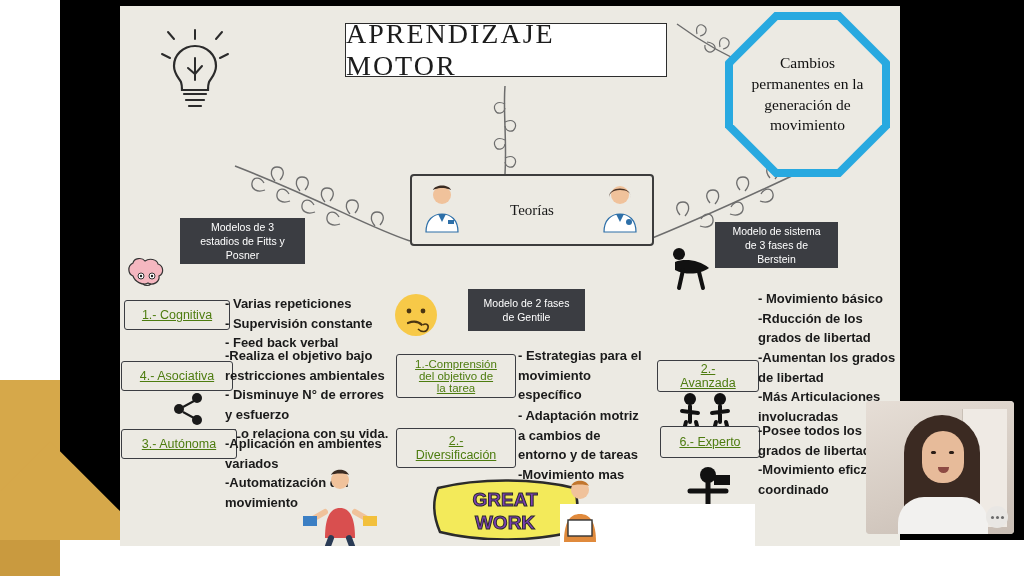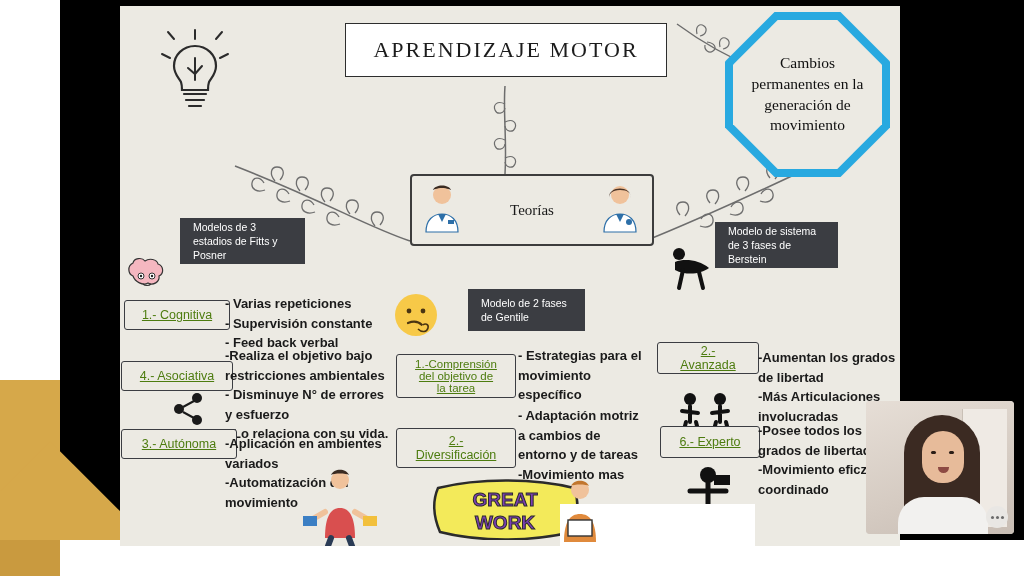--- a/index.html
+++ b/index.html
@@ -13,55 +13,55 @@
   .white-bottom{position:absolute;left:60px;bottom:0;width:964px;height:36px;background:#fff;}
   .gold-diag{position:absolute;left:-10px;bottom:-10px;width:120px;height:120px;background:#d6a84a;transform:rotate(45deg);}
 
   
   .slide{position:absolute;left:120px;top:6px;width:780px;height:540px;background:#eceae3;overflow:hidden;}
   .slide-inner{position:absolute;inset:0;}
 
   
   .title-box{position:absolute;left:225px;top:17px;width:320px;height:52px;background:#fff;border:1px solid #2d2d2d;
     display:flex;align-items:center;justify-content:center;}
-  .title-box span{font-size:22px;letter-spacing:2px;color:#1c1c1c;font-family:"Liberation Serif",serif;}
+  .title-box span{font-size:28px;letter-spacing:2px;color:#1c1c1c;font-family:"Liberation Serif",serif;}
 
   
   .octagon{position:absolute;left:605px;top:6px;width:165px;height:165px;background:#28a9e0;
     clip-path:polygon(30% 0,70% 0,100% 30%,100% 70%,70% 100%,30% 100%,0 70%,0 30%);
     display:flex;align-items:center;justify-content:center;}
   .octagon-inner{position:absolute;left:613px;top:14px;width:149px;height:149px;background:#eceae3;
     clip-path:polygon(30% 0,70% 0,100% 30%,100% 70%,70% 100%,30% 100%,0 70%,0 30%);}
   .octagon-text{position:absolute;left:613px;top:14px;width:149px;height:149px;display:flex;align-items:center;
     justify-content:center;text-align:center;font-family:"Liberation Serif",serif;font-size:15.5px;line-height:1.35;color:#101010;padding:0 6px;box-sizing:border-box;}
 
   
   .center-box{position:absolute;left:290px;top:168px;width:240px;height:68px;background:#eceae3;border:2px solid #3d3d3d;border-radius:4px;
     display:flex;align-items:center;justify-content:center;}
   .center-box span{font-size:15px;color:#1a1a1a;font-family:"Liberation Serif",serif;}
   .doc-l{position:absolute;left:300px;top:176px;width:44px;height:52px;}
   .doc-r{position:absolute;left:478px;top:176px;width:44px;height:52px;}
 
   
   .dark{position:absolute;background:#3b3d42;color:#fff;font-size:10.5px;line-height:1.35;
-    display:flex;align-items:center;justify-content:center;text-align:left;padding:5px 13px;box-sizing:border-box;}
+    display:flex;align-items:center;justify-content:center;text-align:center;padding:5px 13px;box-sizing:border-box;}
   .lbl-fitts{left:60px;top:212px;width:125px;height:46px;}
   .lbl-gentile{left:348px;top:283px;width:117px;height:42px;}
   .lbl-berstein{left:595px;top:216px;width:123px;height:46px;}
 
   
   .stagebox{position:absolute;background:#eceae3;border:1.4px solid #3b3d42;border-radius:3px;
     display:flex;align-items:center;justify-content:center;text-align:center;font-size:12.5px;color:#4d7c0f;padding:3px 16px;box-sizing:border-box;text-decoration:underline;}
   .sb-cog{left:4px;top:294px;width:106px;height:30px;}
   .sb-aso{left:1px;top:355px;width:112px;height:30px;}
   .sb-aut{left:1px;top:423px;width:116px;height:30px;}
   .sb-comp{left:276px;top:348px;width:120px;height:44px;font-size:11.5px;}
   .sb-div{left:276px;top:422px;width:120px;height:40px;}
   .sb-ini{left:540px;top:288px;width:96px;height:32px;}
-  .sb-ava{left:537px;top:336px;width:102px;height:32px;}
+  .sb-ava{left:537px;top:354px;width:102px;height:32px;}
   .sb-exp{left:540px;top:420px;width:100px;height:32px;}
 
   
   .txt{position:absolute;font-size:13px;line-height:1.5;color:#1a1a1a;}
   .txt.bold{font-weight:bold;}
   .t-cog{left:105px;top:288px;width:160px;}
   .t-aso{left:105px;top:340px;width:165px;}
   .t-aut{left:105px;top:428px;width:170px;}
   .t-estr{left:398px;top:340px;width:125px;}
   .t-adap{left:398px;top:400px;width:130px;}
@@ -232,20 +232,22 @@
       <div class="txt bold t-estr" style="white-space:pre-line">- Estrategias para el movimiento específico</div>
       <div class="stagebox sb-div">2.- Diversificación</div>
       <div class="txt bold t-adap" style="white-space:pre-line">- Adaptación motriz a cambios de entorno y de tareas
 -Movimiento mas eficiente</div>
 
       <svg class="fig-ini" viewBox="0 0 60 50">
         <circle cx="14" cy="12" r="6" fill="#111"></circle>
           <path d="M10 20c10-4 24-2 34 6-8 6-22 8-34 2z" fill="#111"></path>
         <path d="M18 28l-4 18M34 30l4 16" stroke="#111" stroke-width="4" stroke-linecap="round"></path>
       </svg>
+      <div class="txt bold t-ini" style="white-space:pre-line">- Movimiento básico
+-Rducción de los grados de libertad</div>
 
       <svg class="fig-ava" viewBox="0 0 70 50">
         <circle cx="20" cy="8" r="6" fill="#111"></circle>
           <path d="M20 15v16M12 20l16 2M16 31l-4 16M26 31l4 16" stroke="#111" stroke-width="4" stroke-linecap="round"></path>
         <circle cx="50" cy="8" r="6" fill="#111"></circle>
           <path d="M50 15v16M42 22l16-2M46 31l-4 16M56 31l4 16" stroke="#111" stroke-width="4" stroke-linecap="round"></path>
       </svg>
       <div class="stagebox sb-ava">2.- Avanzada</div>
       <div class="txt bold t-ava" style="white-space:pre-line">-Aumentan los grados de libertad
 -Más Articulaciones involucradas</div>

